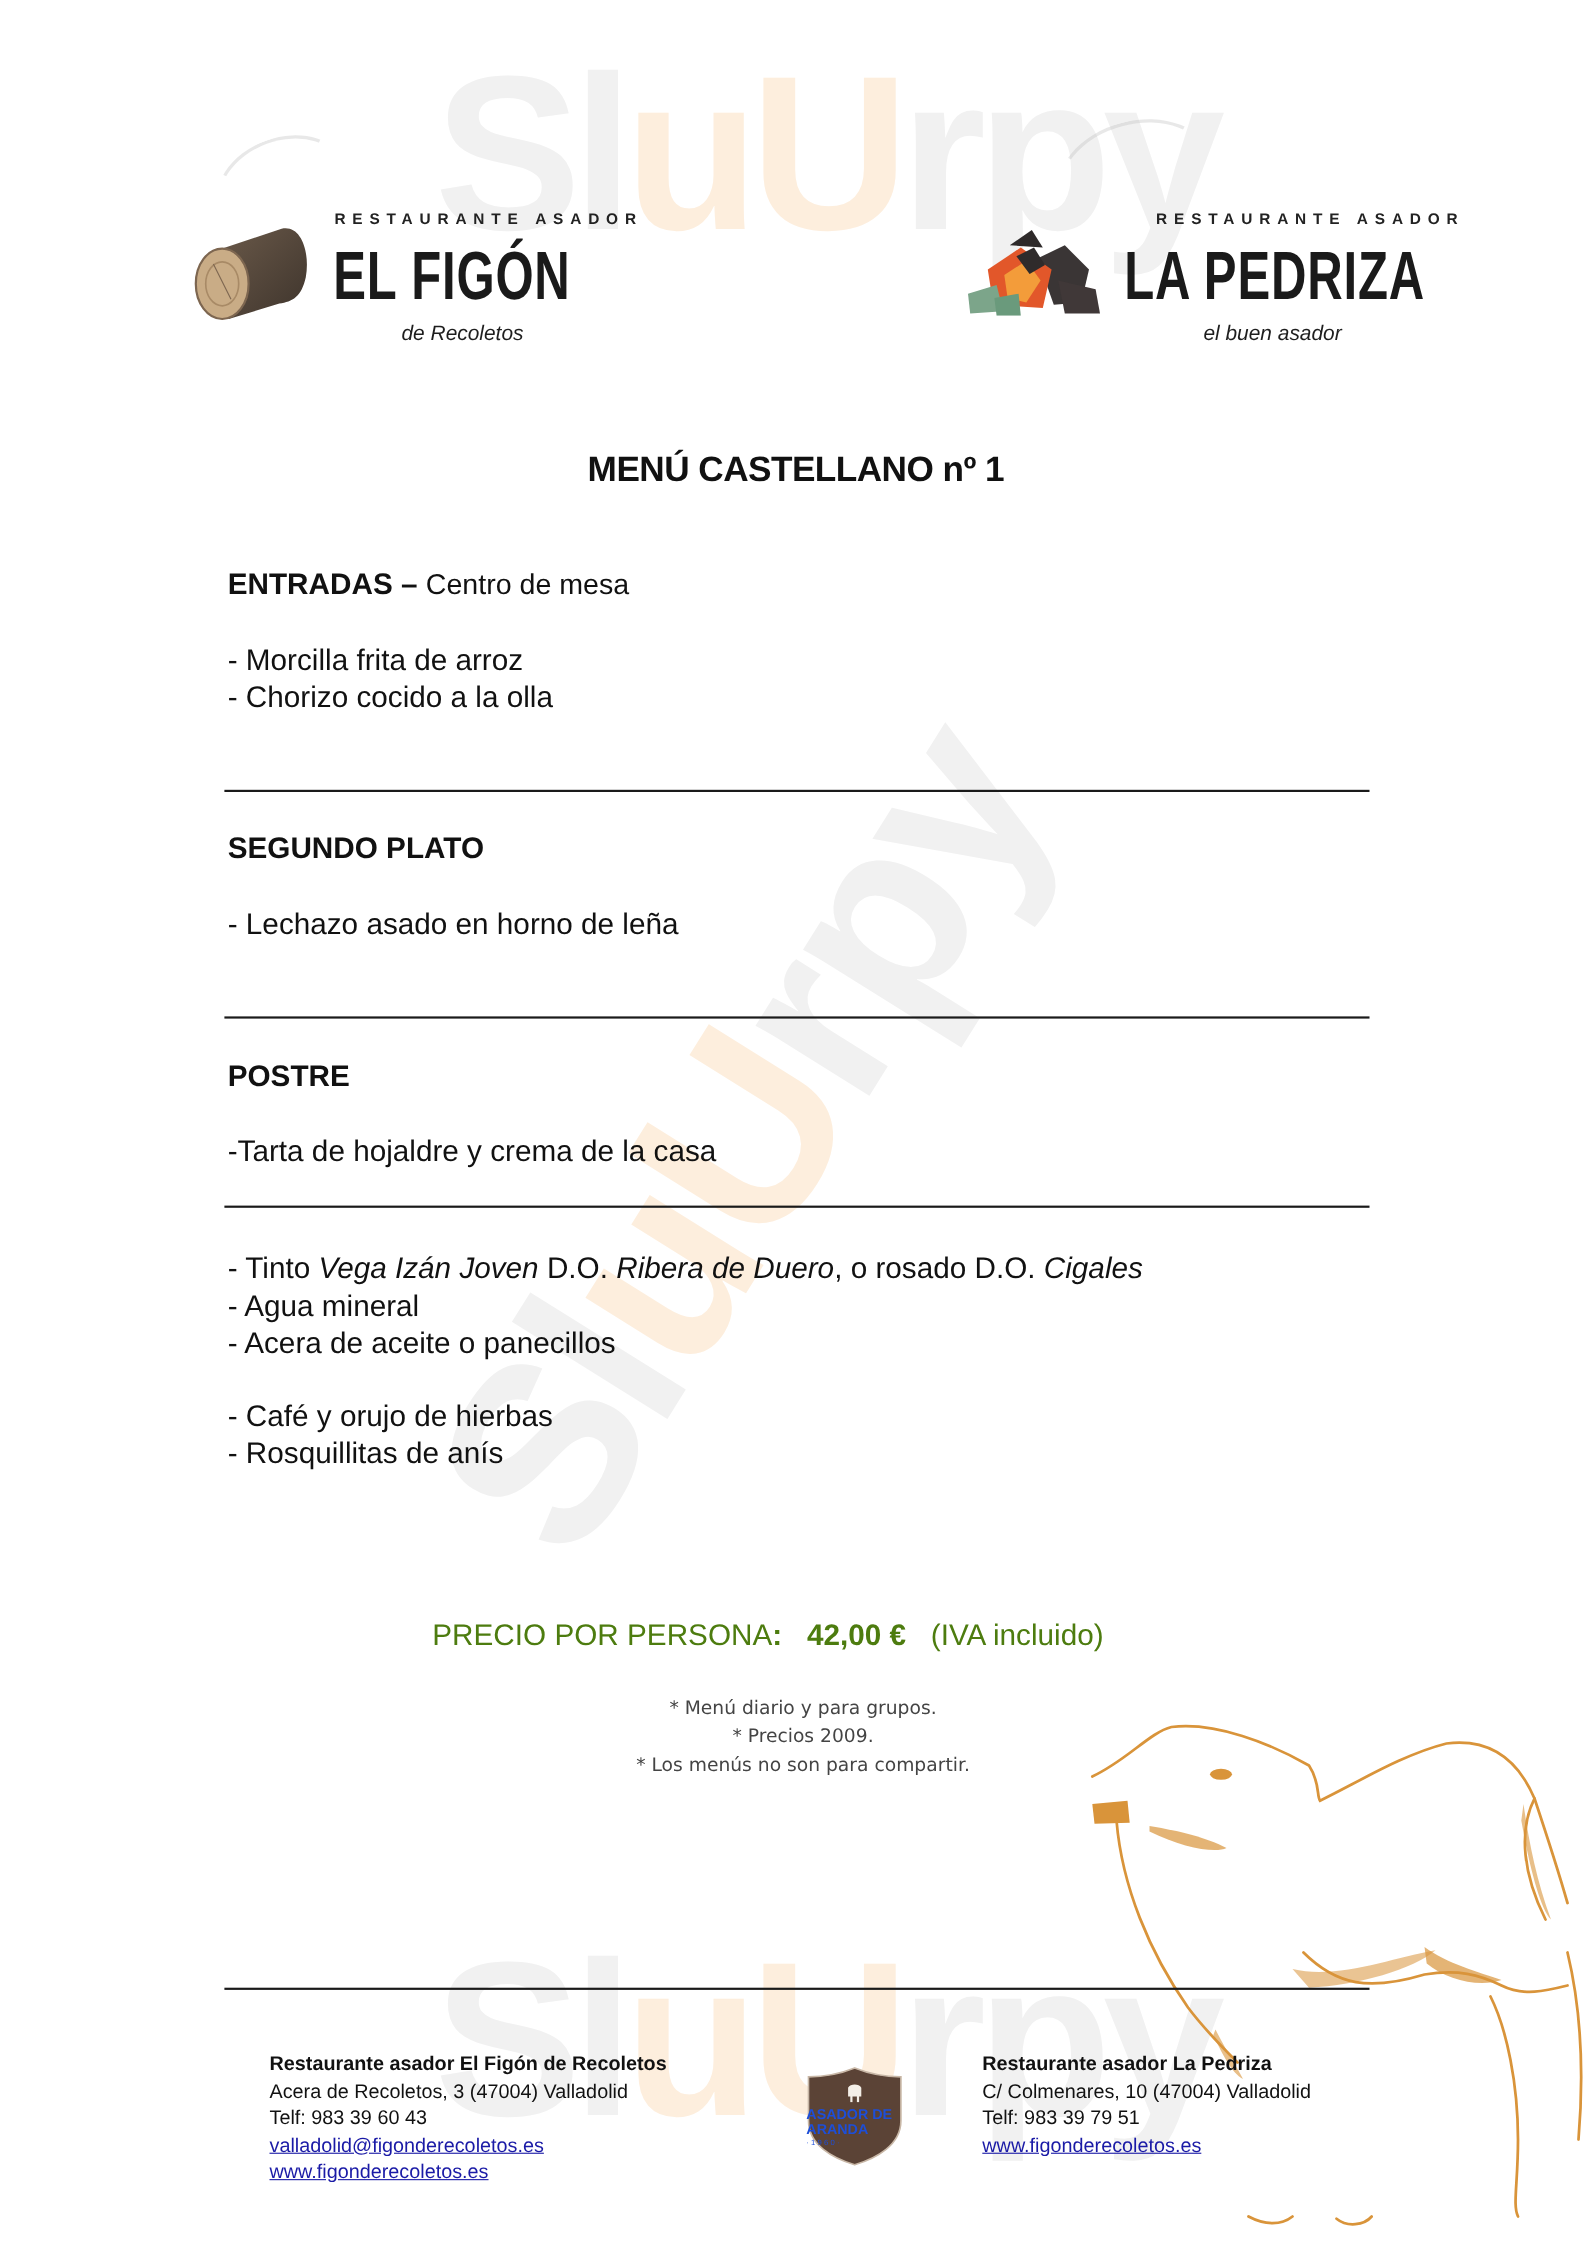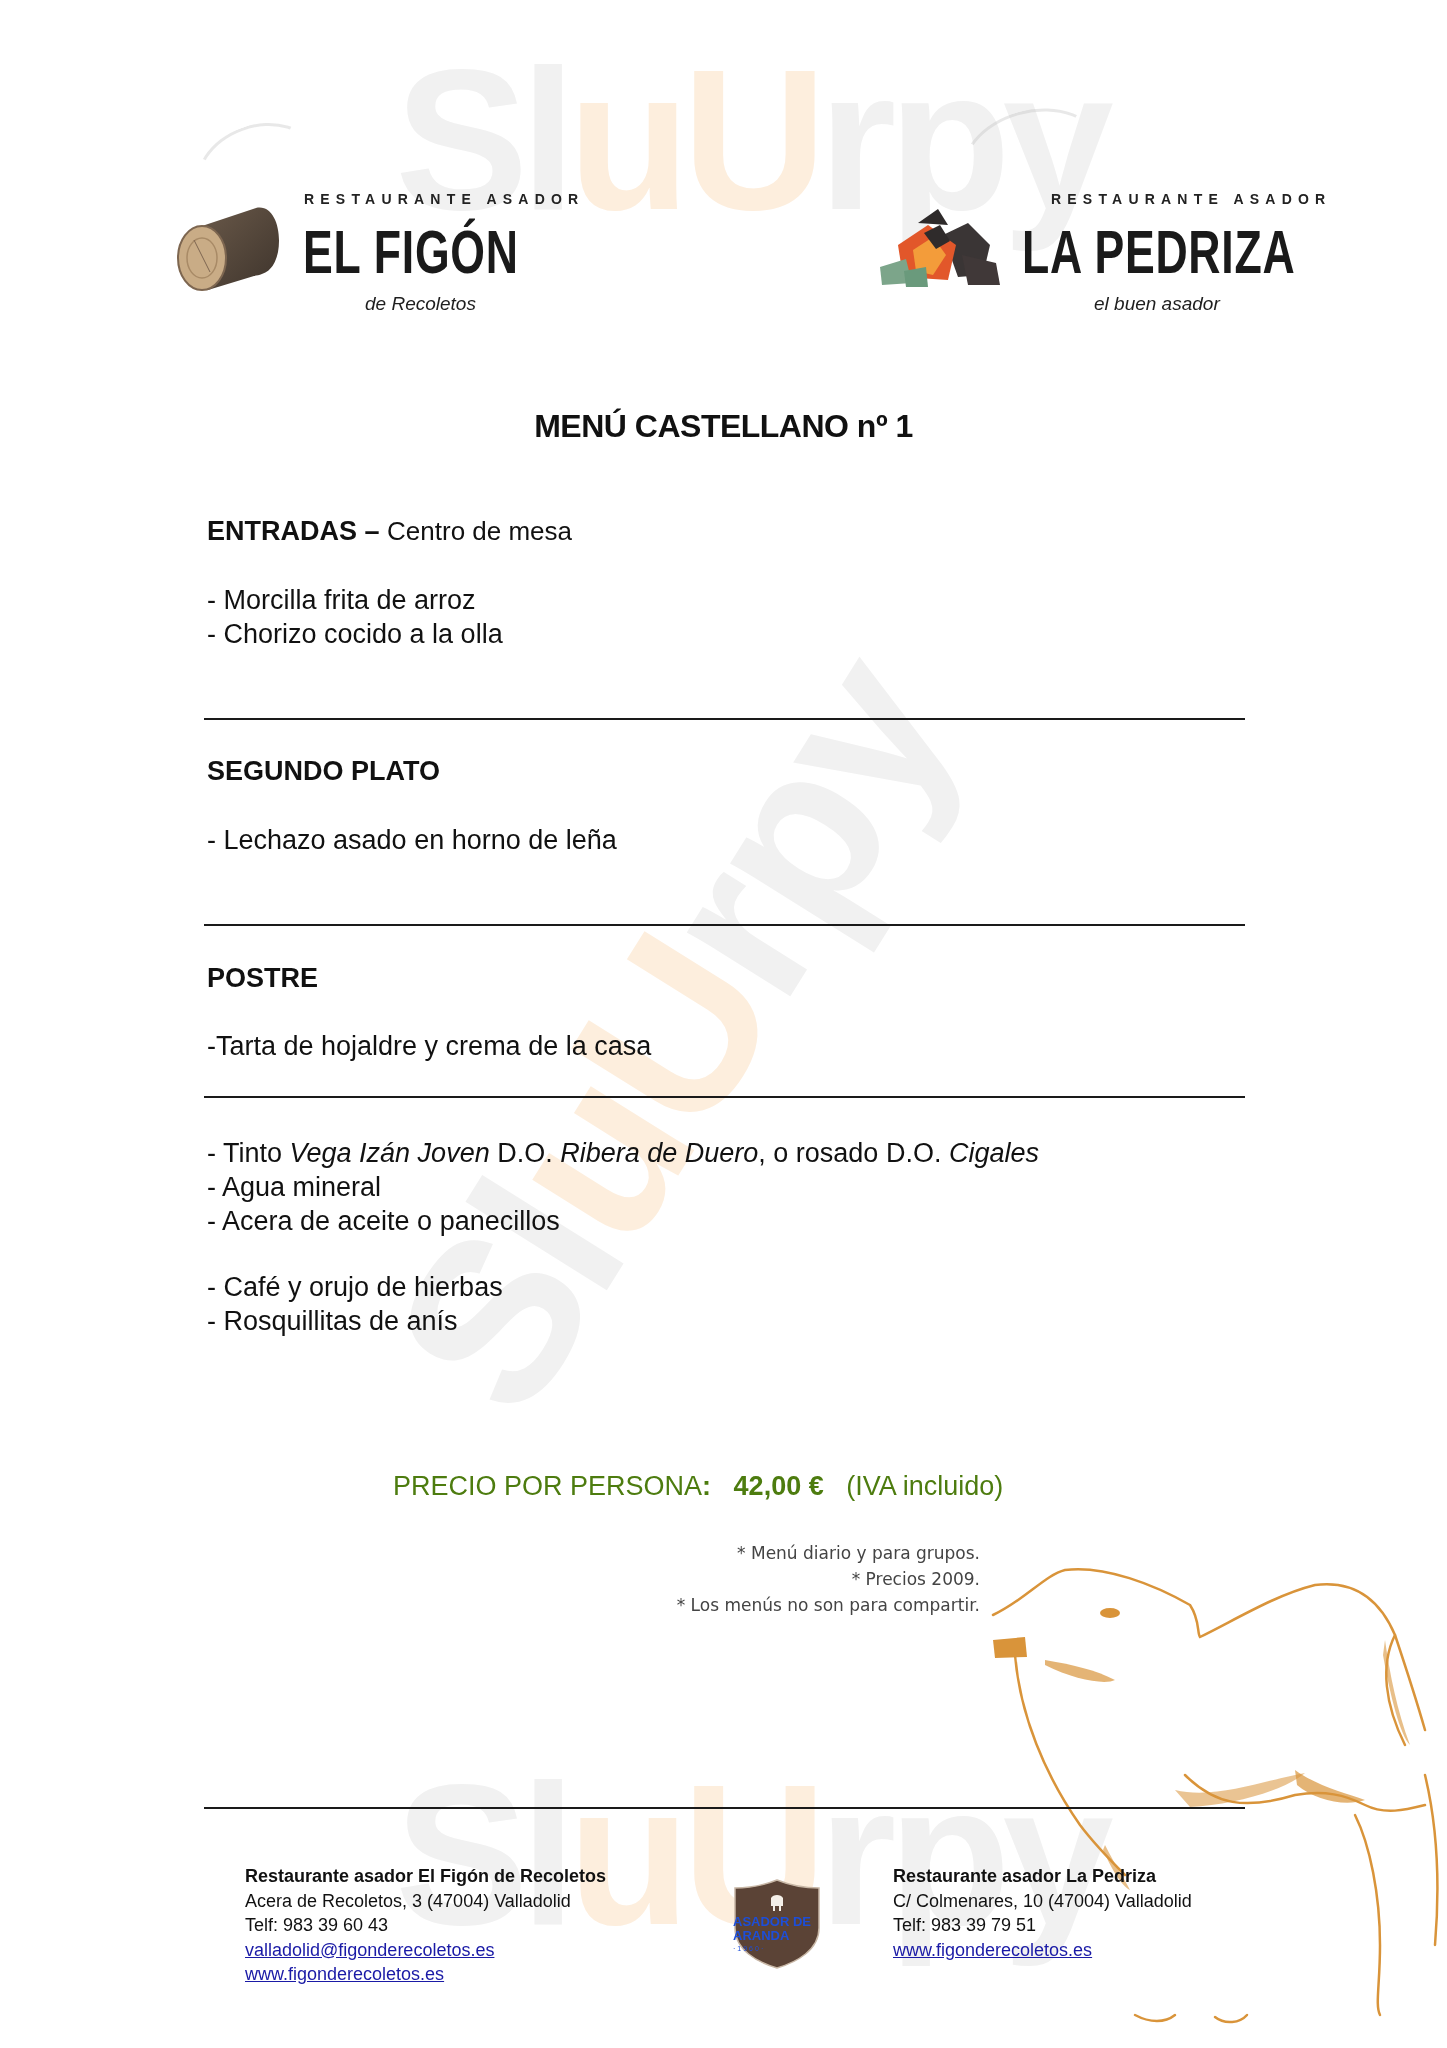--- a/index.html
+++ b/index.html
@@ -32,21 +32,21 @@
            font-weight: bold; font-size: 32px; color: #111; letter-spacing: -0.5px; }
   .sec-head { position: absolute; left: 207px; font-weight: bold; font-size: 27px; color: #111; white-space: nowrap; }
   .sec-head .sub { font-weight: normal; font-size: 26px; }
   .items { position: absolute; left: 207px; }
   .items div { font-size: 27px; line-height: 34px; white-space: nowrap; }
   .rule { position: absolute; left: 204px; width: 1041px; height: 2px; background: #1a1a1a; }
   i { font-style: italic; }
 
   .price { position: absolute; left: 393px; top: 1471px; font-size: 27px; white-space: nowrap; color: #4d7c0f; }
   .price b { font-weight: bold; }
-  .notes { position: absolute; left: 480px; width: 500px; top: 1540px; text-align: right;
+  .notes { position: absolute; left: 480px; width: 500px; top: 1540px; text-align: center;
            font-family: "DejaVu Sans", sans-serif; font-size: 17px; line-height: 26px; color: #444; }
 
   
   .foot { position: absolute; text-align: left; font-size: 18px; line-height: 24.5px; color: #111; white-space: nowrap; }
   .foot .fname { font-weight: bold; }
   .foot a { color: #1a1aa6; text-decoration: underline; }
   .foot-left { left: 245px; width: 400px; top: 1864px; }
   .foot-right { left: 893px; width: 380px; top: 1864px; }
 
   .shield { position: absolute; left: 733px; top: 1878px; width: 88px; height: 92px; }

